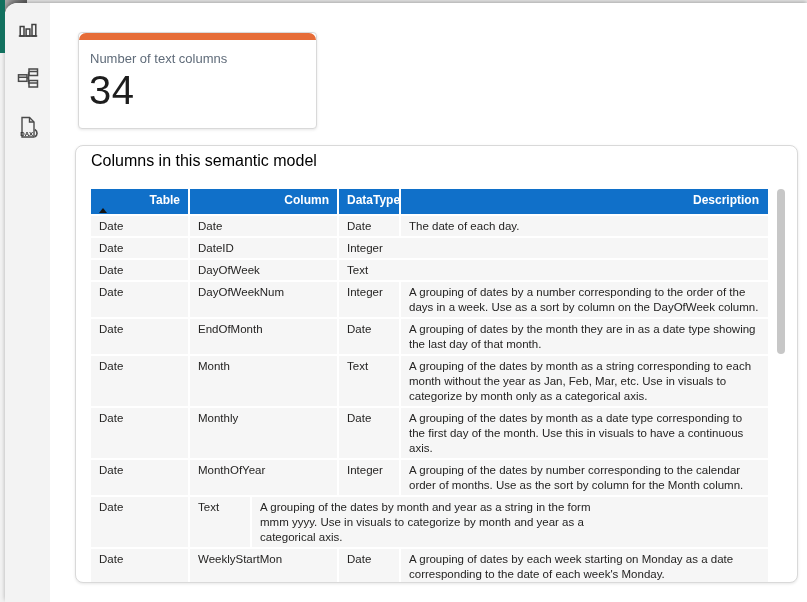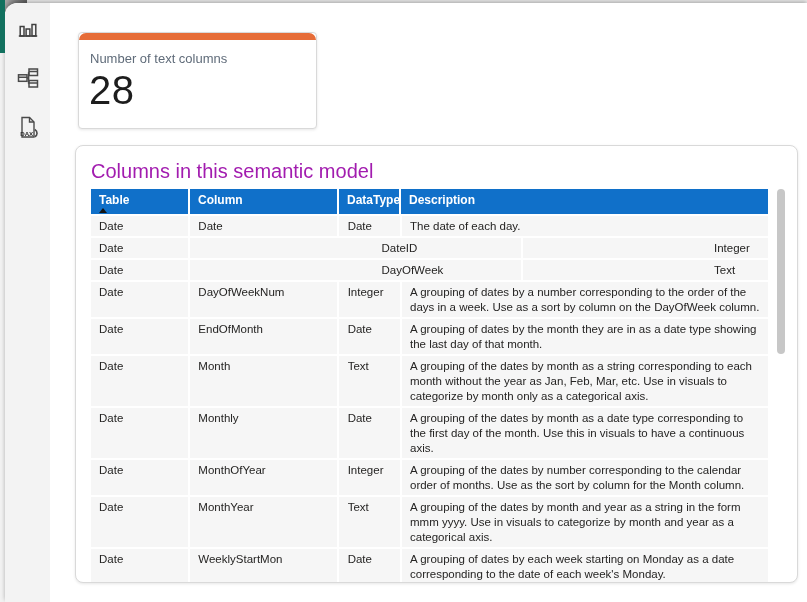--- a/index.html
+++ b/index.html
@@ -33,27 +33,27 @@
     background:#fff; border:1px solid #d9d9d9; border-radius:4px;
     box-shadow:0 1px 3px rgba(0,0,0,0.10); overflow:hidden; }
   .kpi-top { height:7px; background:#E66C37; border-radius:7px 7px 0 0; }
   .kpi-label { margin:11px 0 0 11px; font-size:13px; color:#5f6b79; }
   .kpi-value { margin:2px 0 0 10px; font-size:40px; color:#1d1d1d; letter-spacing:0.5px; }
 
   
   .table-card { position:absolute; left:25px; top:142px; width:723px; height:438px;
     background:#fff; border:1px solid #d9d9d9; border-radius:8px;
     box-shadow:0 1px 3px rgba(0,0,0,0.10); overflow:hidden; }
-  .table-title { margin:14px 0 0 15px; font-size:20px; color:#a21caf; }
+  .table-title { margin:6px 0 0 15px; font-size:16px; color:#000000; }
 
   .pbi-table { position:absolute; left:15px; top:43px; width:677px; }
   .trow { display:flex; }
   .thead { background:#1070C9; color:#fff; font-weight:bold; margin-bottom:2px; }
-  .thead .cell { padding:4px 8px 7px 8px; font-size:12px; position:relative; }
-  .tbody-row { background:#f6f6f6; margin-bottom:2px;justify-content:space-between; }
+  .thead .cell { padding:4px 8px 7px 8px; font-size:12px; position:relative;text-align:right; }
+  .tbody-row { background:#f6f6f6; margin-bottom:2px; }
   .tbody-row .cell { padding:2.5px 8px; font-size:11.5px; line-height:15px; color:#252423; }
   .cell { border-right:2px solid #fff; }
   .cell:last-child { border-right:none; }
   .c0 { width:99px; flex:none; }
   .c1 { width:149px; flex:none; }
   .c2 { width:62px; flex:none; }
   .c3 { width:366px; flex:none; }
 
   .sort-arrow { position:absolute; left:8px; bottom:1px; width:0; height:0;
     border-left:4px solid transparent; border-right:4px solid transparent;
@@ -100,21 +100,21 @@
         <text x="4.2" y="20.5" font-size="6.2" font-weight="bold" fill="#2f2f2f" stroke="none" font-family="Liberation Sans, sans-serif">DAX</text>
       </svg>
     </div>
   </div>
 
   <div class="main">
 
     <div class="kpi-card">
       <div class="kpi-top"></div>
       <div class="kpi-label">Number of text columns</div>
-      <div class="kpi-value">28</div>
+      <div class="kpi-value">34</div>
     </div>
 
     <div class="table-card">
       <div class="table-title">Columns in this semantic model</div>
 
       <div class="pbi-table">
         <div class="trow thead">
           <div class="cell c0">
             <span>Table</span>
             <span class="sort-arrow"></span>
@@ -179,21 +179,20 @@
 
   <div class="trow tbody-row">
     <div class="cell c0">Date</div>
     <div class="cell c1">MonthOfYear</div>
     <div class="cell c2">Integer</div>
     <div class="cell c3">A grouping of the dates by number corresponding to the calendar order of months. Use as the sort by column for the Month column.</div>
   </div>
 
   <div class="trow tbody-row">
     <div class="cell c0">Date</div>
-    <div class="cell c1">MonthYear</div>
     <div class="cell c2">Text</div>
     <div class="cell c3">A grouping of the dates by month and year as a string in the form mmm yyyy. Use in visuals to categorize by month and year as a categorical axis.</div>
   </div>
 
   <div class="trow tbody-row">
     <div class="cell c0">Date</div>
     <div class="cell c1">WeeklyStartMon</div>
     <div class="cell c2">Date</div>
     <div class="cell c3">A grouping of dates by each week starting on Monday as a date corresponding to the date of each week's Monday.</div>
   </div>

